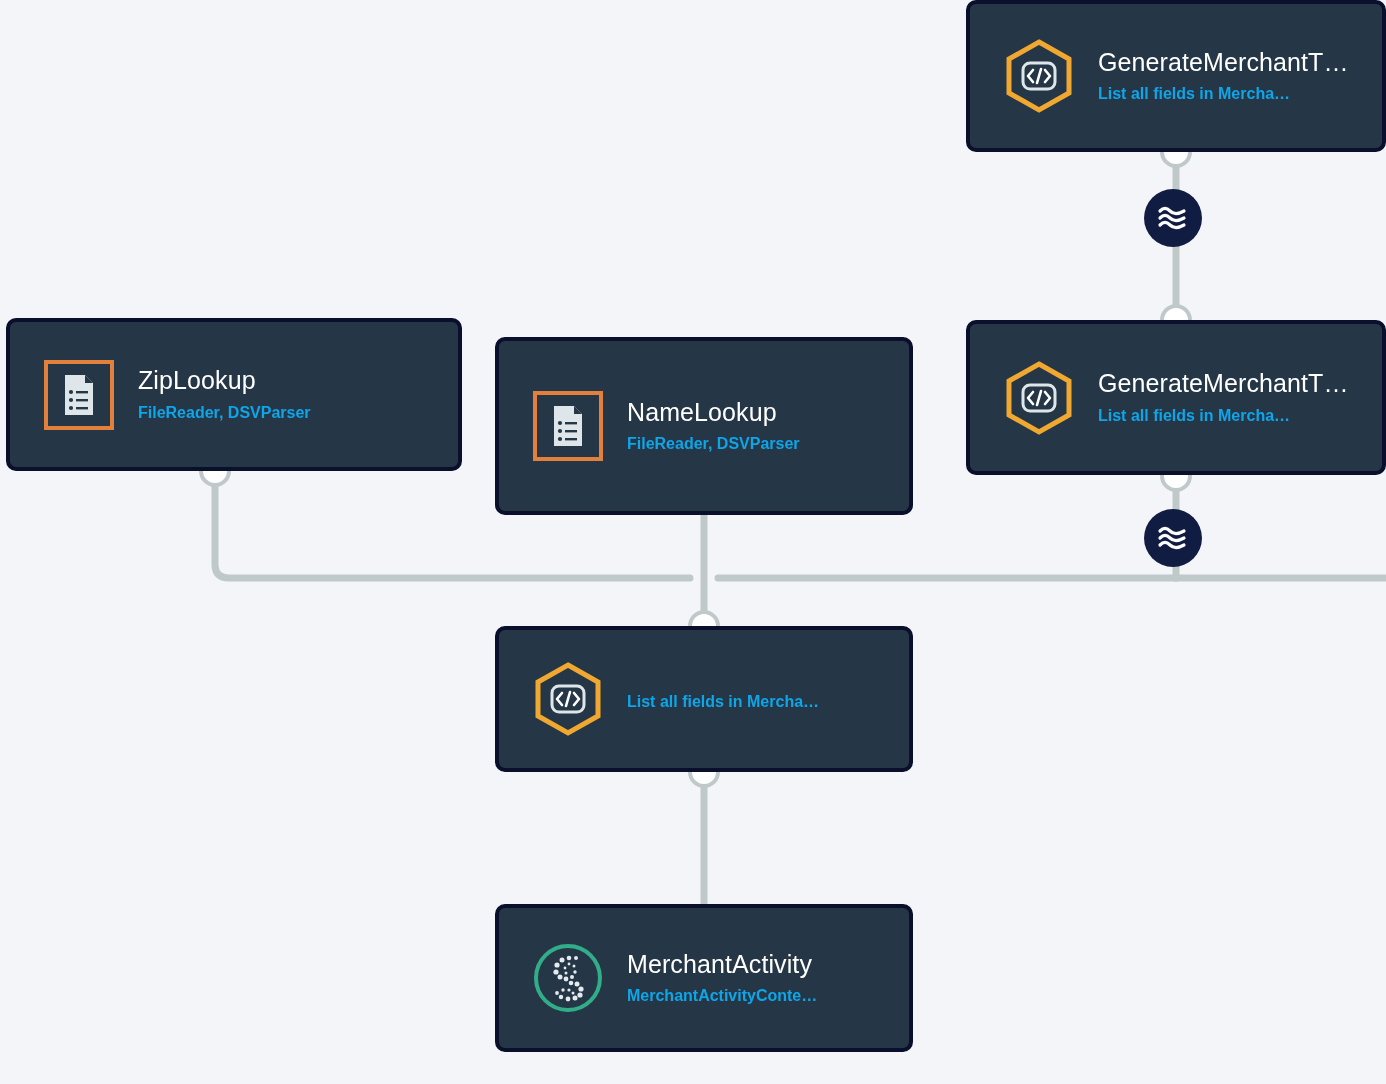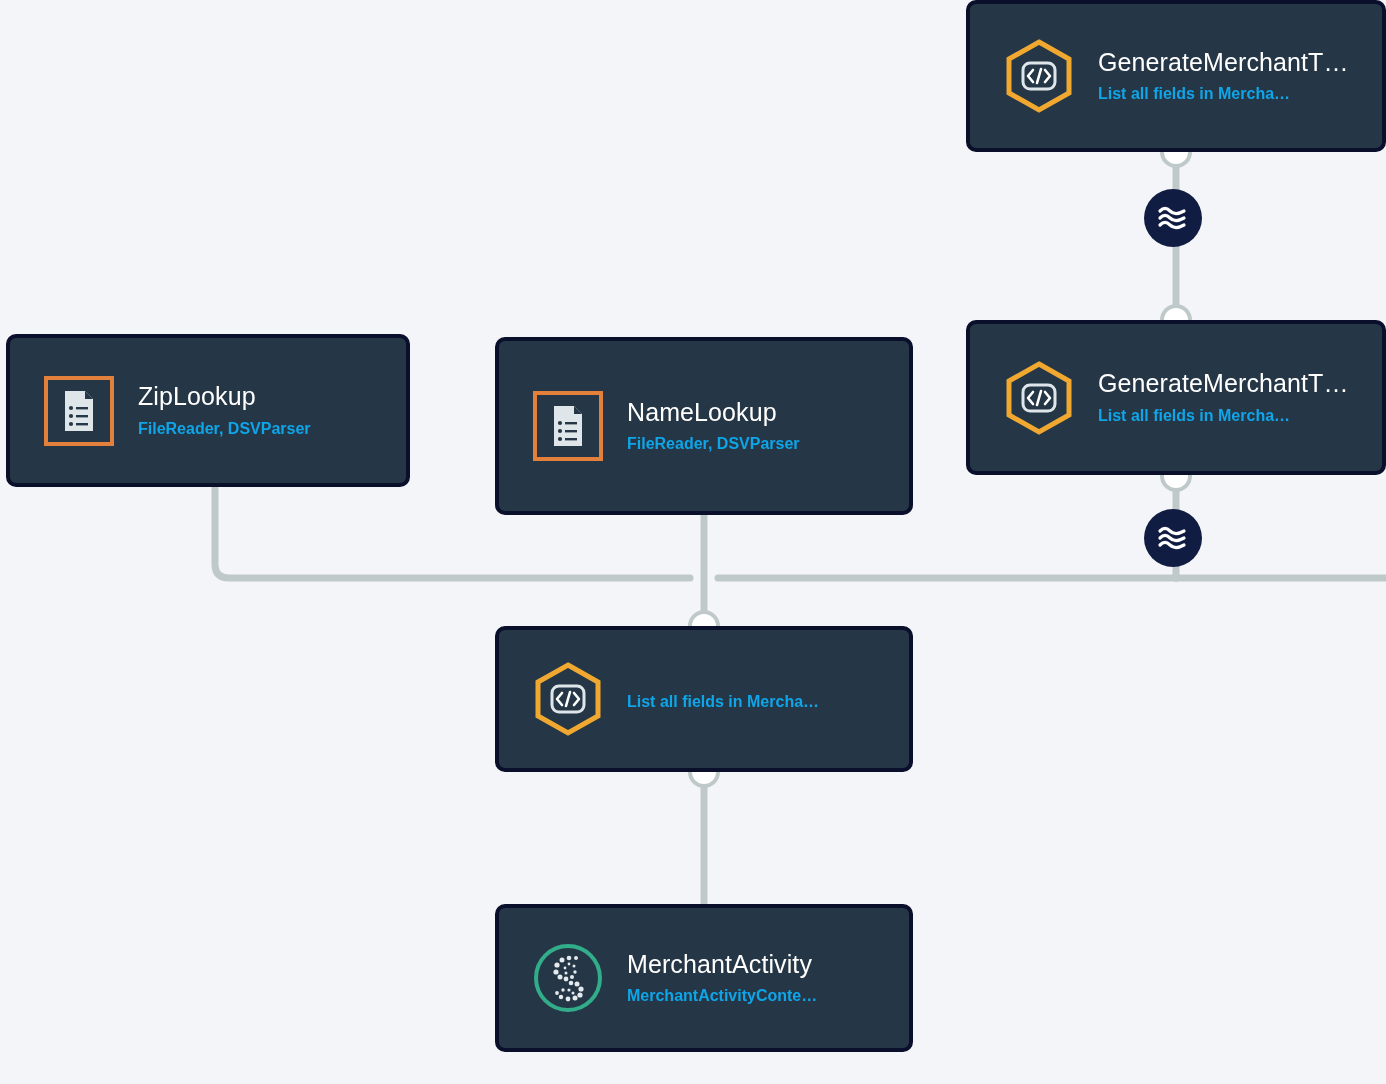--- a/index.html
+++ b/index.html
@@ -131,21 +131,21 @@
         <rect x="21" y="24" width="32" height="26" rx="7" fill="none" stroke="#dfe6ea" stroke-width="3"></rect>
         <path d="M31,31 L26,37 L31,43 M43,31 L48,37 L43,43 M39,30 L35,44" fill="none" stroke="#ffffff" stroke-width="2.6" stroke-linecap="round" stroke-linejoin="round"></path>
       </svg>
     </div>
     <div class="node-text">
       <div class="node-title">GenerateMerchantT…</div>
       <div class="node-sub">List all fields in Mercha…</div>
     </div>
   </div>
 
-  <div class="node" style="left:6px; top:334px; width:404px; height:153px;">
+  <div class="node" style="left:6px; top:318px; width:456px; height:153px;">
     <div class="node-icon">
       <div class="icon-doc-frame">
         <svg width="40" height="44" viewBox="0 0 40 44">
           <path d="M6,2 H26 L34,10 V42 H6 Z" fill="#dfe6ea"></path>
           <path d="M26,2 L26,10 L34,10 Z" fill="#253746"></path>
           <circle cx="12" cy="19" r="2.1" fill="#253746"></circle>
           <circle cx="12" cy="27" r="2.1" fill="#253746"></circle>
           <circle cx="12" cy="35" r="2.1" fill="#253746"></circle>
           <rect x="17" y="18" width="12" height="2.4" fill="#253746"></rect>
           <rect x="17" y="26" width="12" height="2.4" fill="#253746"></rect>

